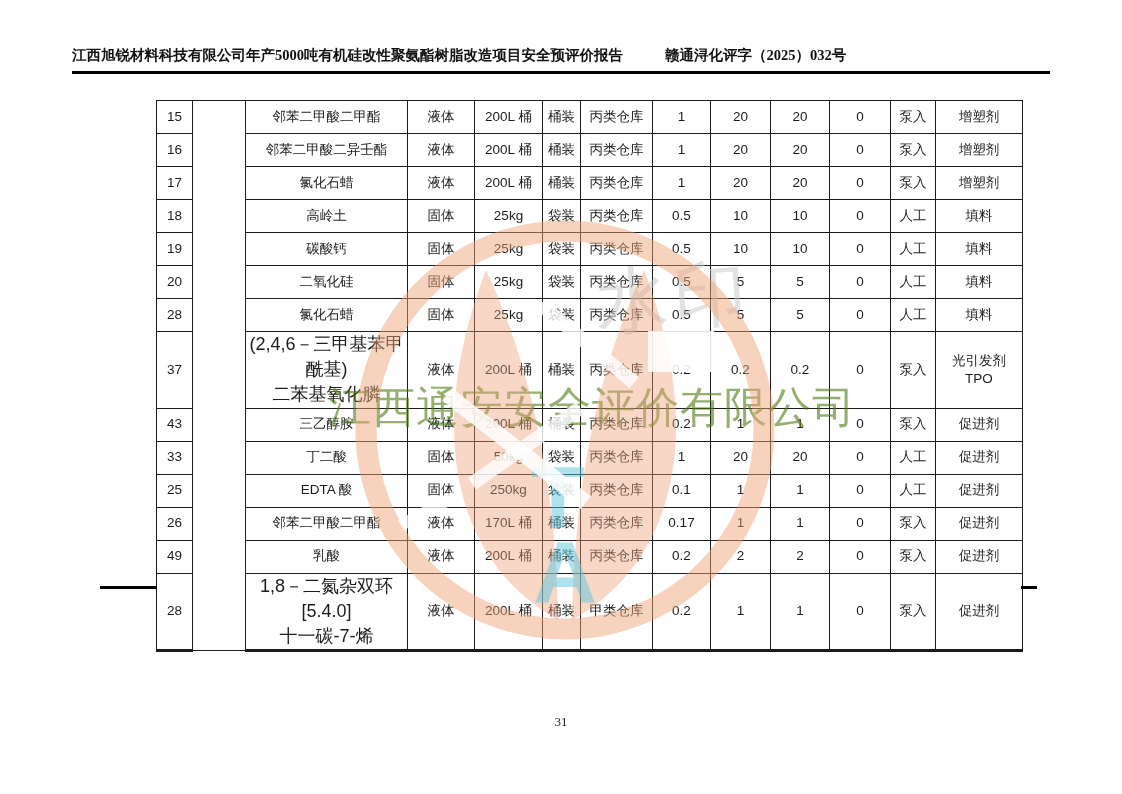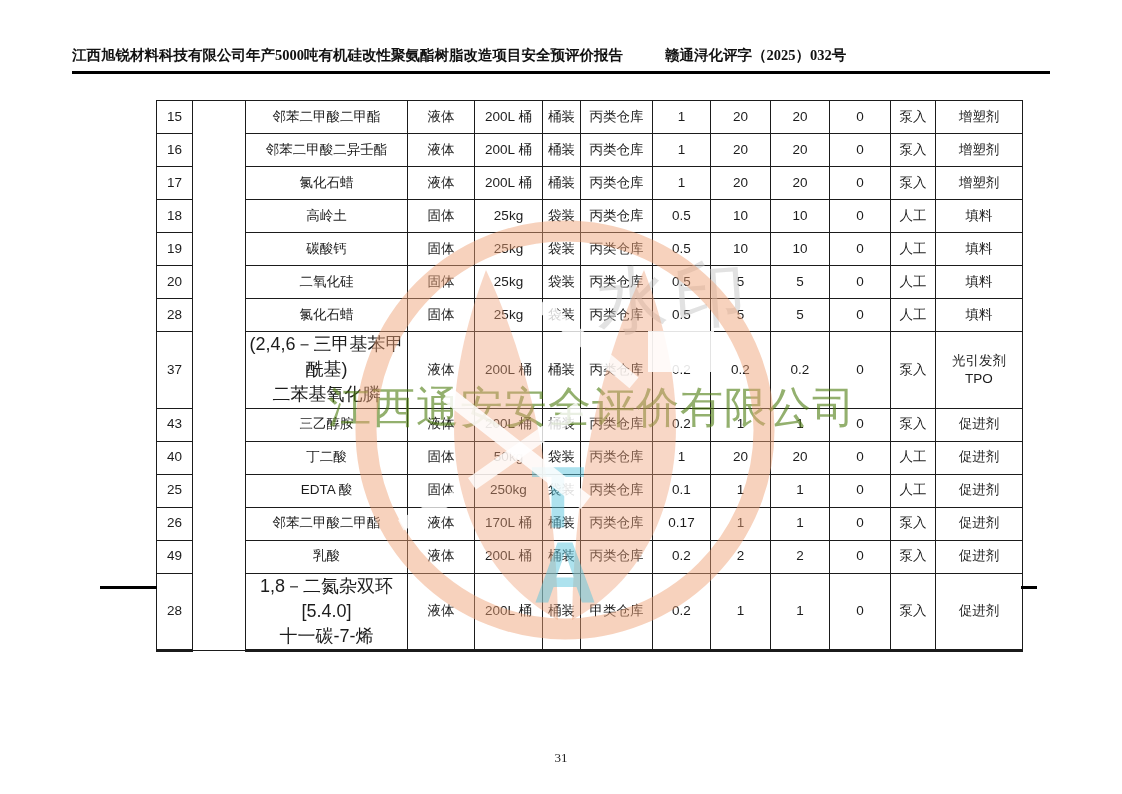--- a/index.html
+++ b/index.html
@@ -22,21 +22,21 @@
   td.empty-col{border-bottom-width:3px;}
   td.num{font-size:13.5px;}
   td.name{font-size:14px;}
   td.name.small{font-size:18px;line-height:1.4;}
   td.gap-lines{line-height:2.3;}
   .bottom-rule-ext{position:absolute;top:586px;height:3px;background:#000;}
   .ext-left{left:100px;width:57px;}
   .ext-right{left:1021px;width:16px;}
   
   .page-number{position:absolute;left:0;top:714px;width:1122px;text-align:center;
-          font-size:13px;color:#222;margin-top:36px;}
+          font-size:13px;color:#222;}
   
   .wm{position:absolute;pointer-events:none;}
   .wm-company{left:328px;top:379px;z-index:2;font-size:43px;color:#4d7c0f;opacity:.6;
           white-space:nowrap;letter-spacing:1px;}
   .wm-mark{left:596px;top:250px;z-index:2;font-size:72px;color:#c6c6c6;opacity:.5;
           letter-spacing:6px;transform:rotate(-4deg);}
   .wm-stamp{left:330px;top:212px;z-index:3;}
   .wash{position:absolute;background:#fff;z-index:4;pointer-events:none;}
   .wash1{left:648px;top:331px;width:66px;height:41px;opacity:.88;}
   .wash2{left:452px;top:388px;width:176px;height:16px;opacity:.85;transform:rotate(38deg);transform-origin:left top;}
@@ -194,21 +194,21 @@
           <td>桶装</td>
           <td>丙类仓库</td>
           <td class="num">0.2</td>
           <td class="num">1</td>
           <td class="num">1</td>
           <td class="num">0</td>
           <td>泵入</td>
           <td>促进剂</td>
         </tr>
         <tr>
-          <td class="num">40</td>
+          <td class="num">33</td>
           <td class="name">丁二酸</td>
           <td>固体</td>
           <td>50kg</td>
           <td>袋装</td>
           <td>丙类仓库</td>
           <td class="num">1</td>
           <td class="num">20</td>
           <td class="num">20</td>
           <td class="num">0</td>
           <td>人工</td>

